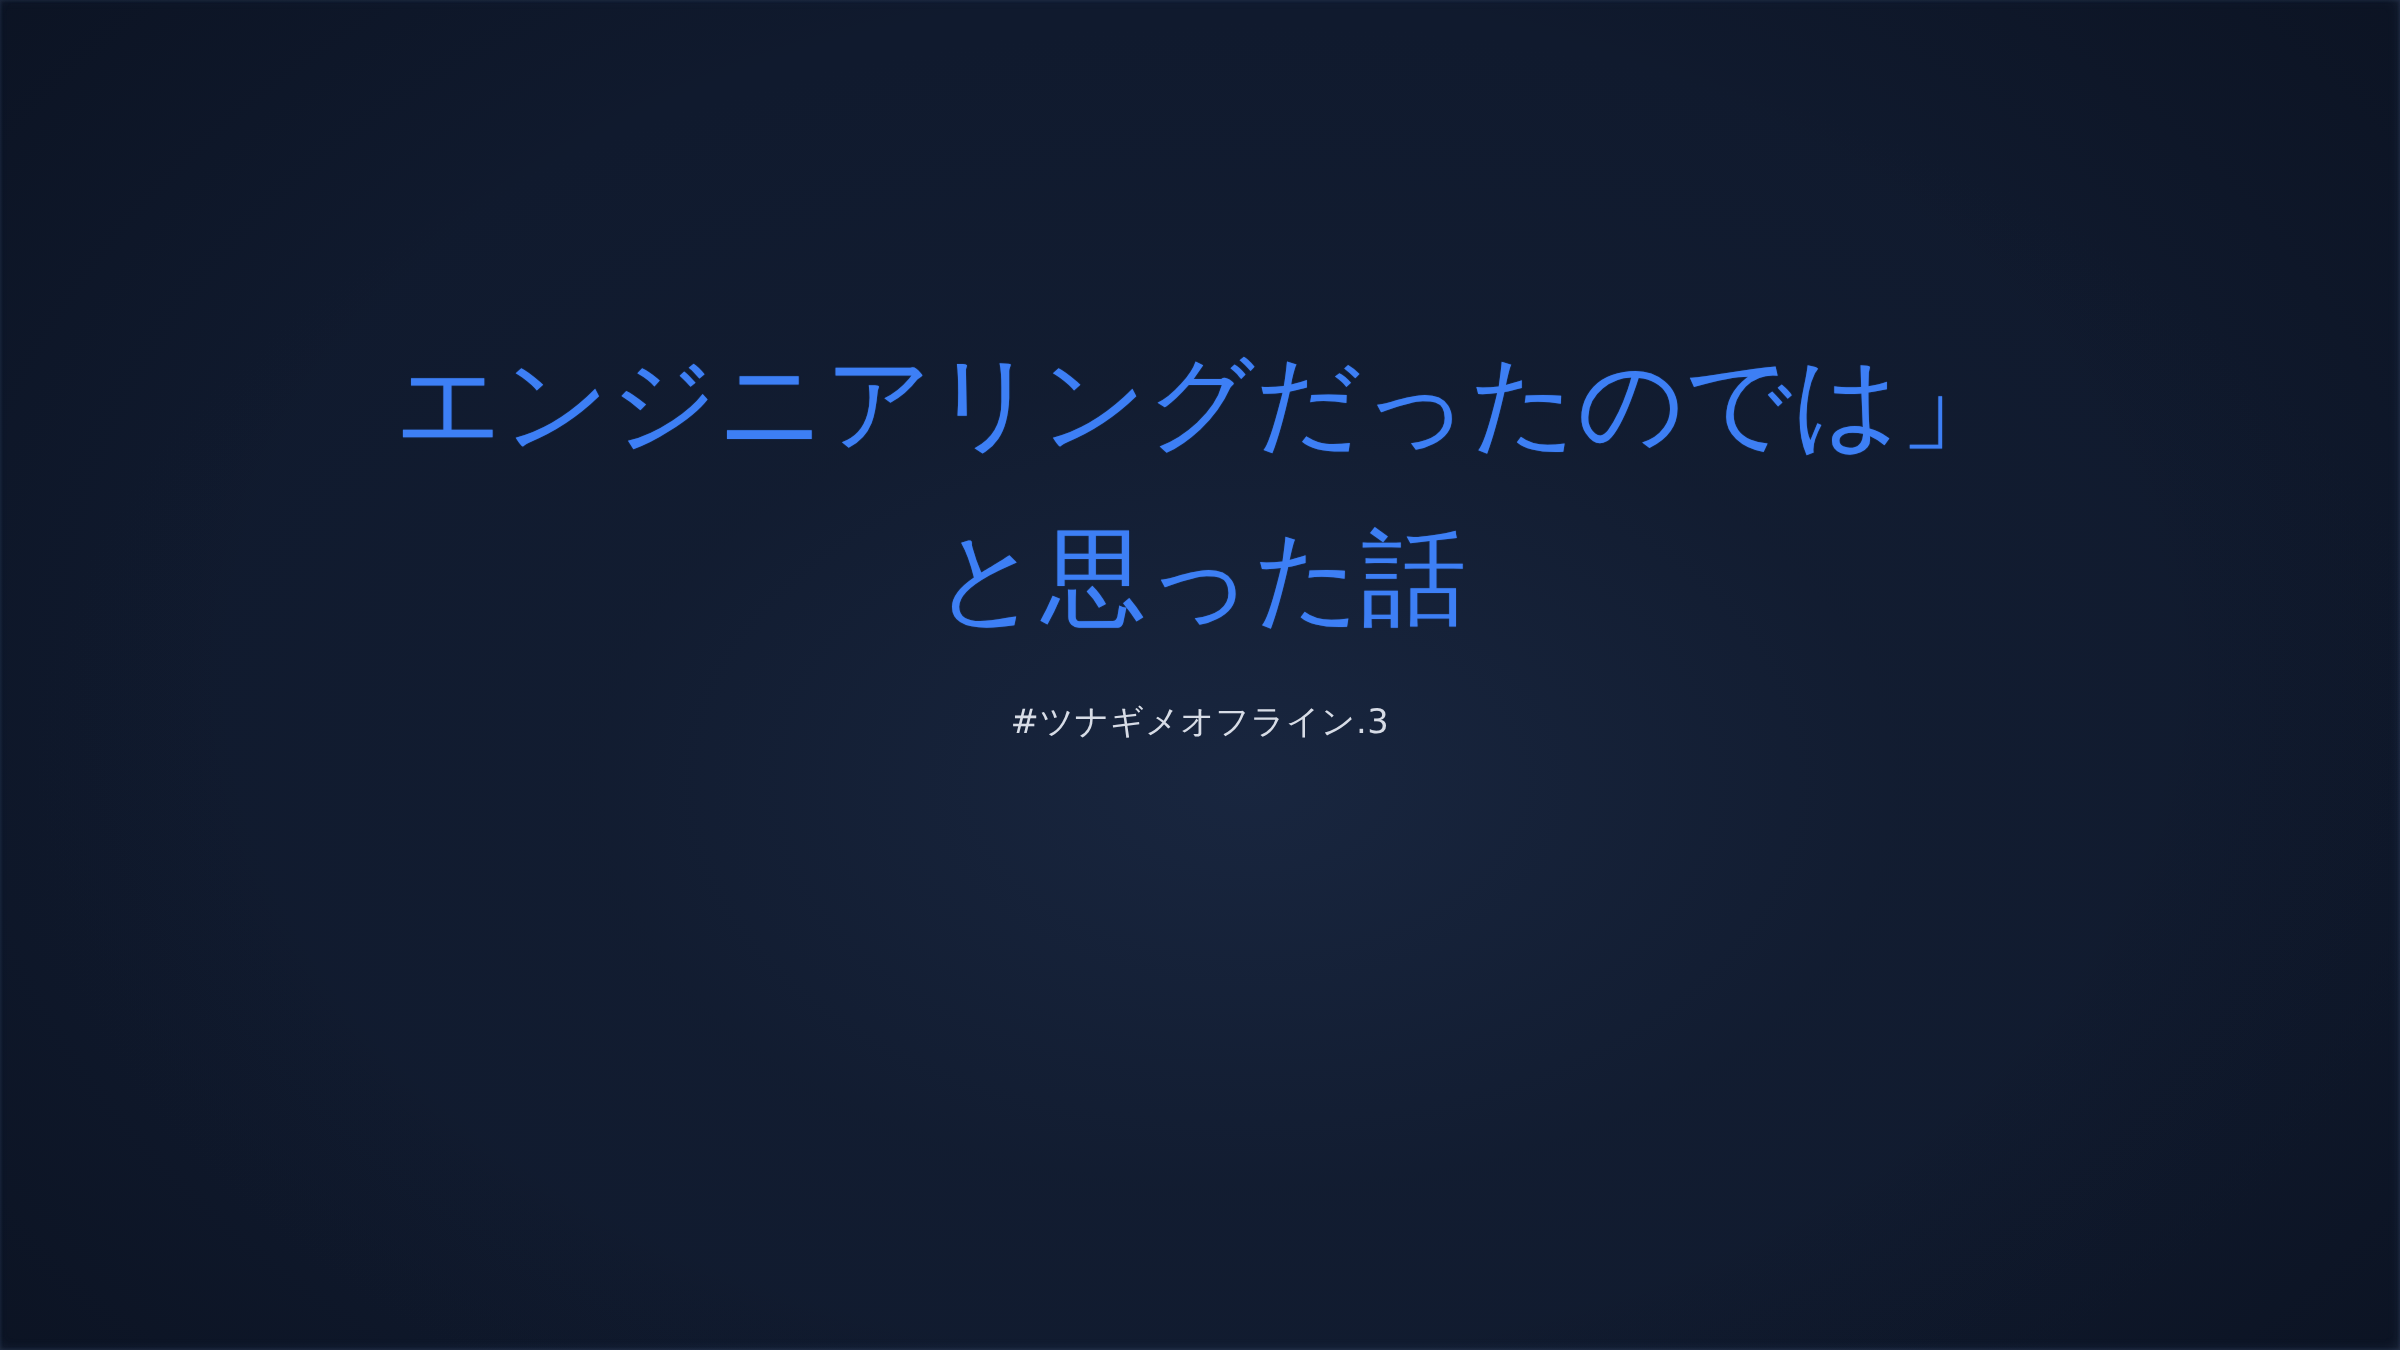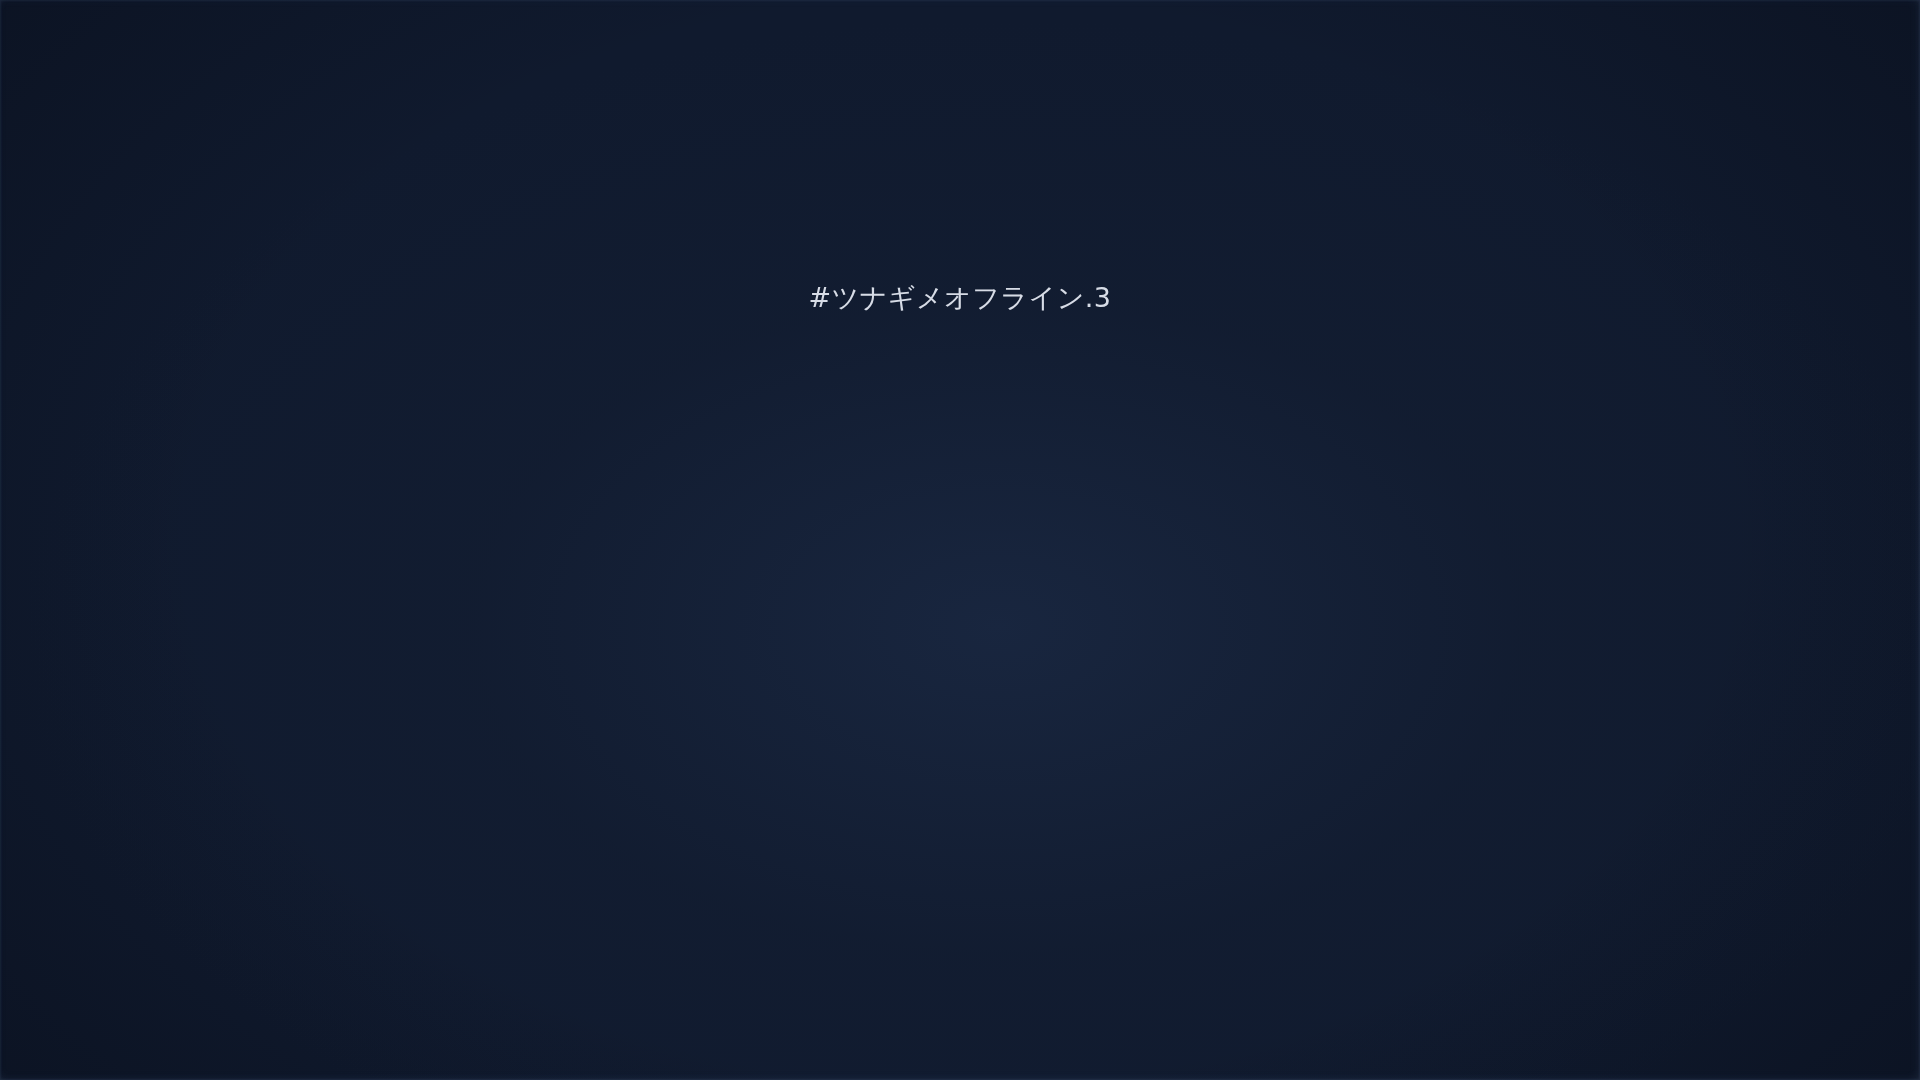--- a/index.html
+++ b/index.html
@@ -106,18 +106,20 @@
 
 <div class="slide">
 
   <div class="slide-glow"></div>
   <div class="slide-vignette"></div>
   <div class="slide-edge"></div>
 
   <div class="content">
 
     <div class="title-block">
+      <div class="title-line">エンジニアリングだったのでは」</div>
+      <div class="title-line">と思った話</div>
     </div>
 
     <div class="subtitle">#ツナギメオフライン.3</div>
 
   </div>
 </div>
 
 </body></html>

